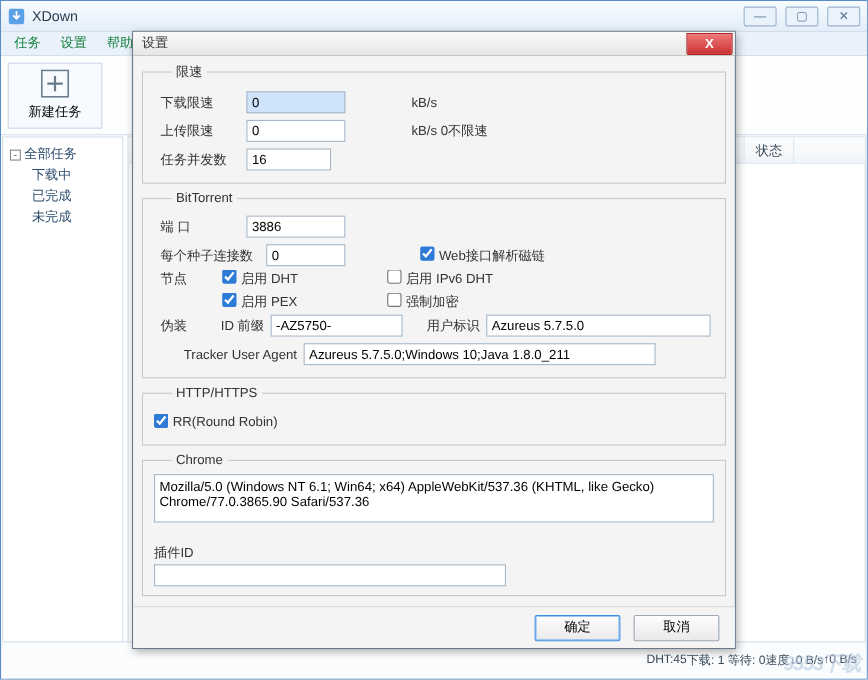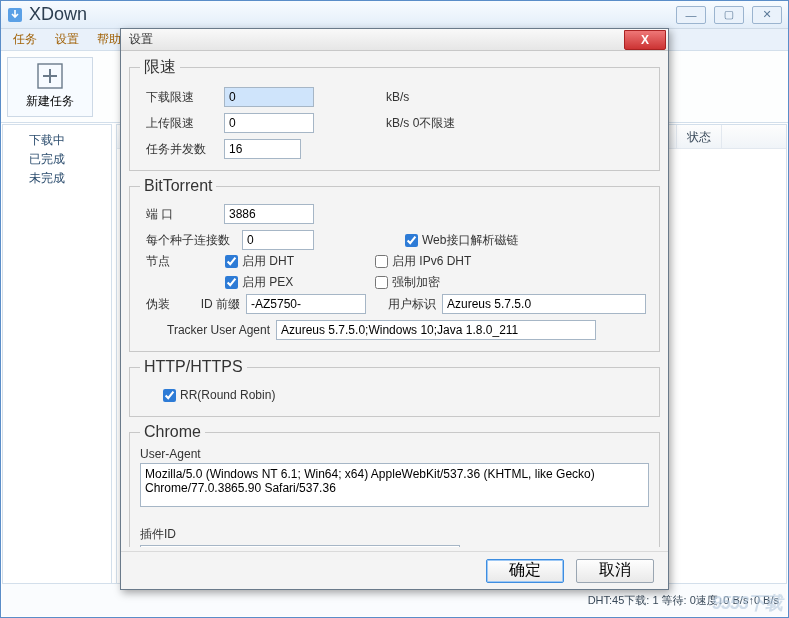--- a/index.html
+++ b/index.html
@@ -2,26 +2,26 @@
 <html><head>
 <meta charset="utf-8">
 <style>
 * { box-sizing: border-box; margin: 0; padding: 0; }
 body { font-family: "Microsoft YaHei", Tahoma, sans-serif; font-size: 12px; background: #e8eef4; width: 789px; height: 618px; overflow: hidden; position: relative; }
 
 
 .main-window { position: absolute; left: 0; top: 0; width: 789px; height: 618px; background: #fff; border: 1px solid #5a8dc8; }
 .main-titlebar { height: 28px; background: linear-gradient(#f7fbff,#e3eef9); border-bottom: 1px solid #cdd9e6; display: flex; align-items: center; padding: 0 6px; }
 .main-titlebar .app-icon { width: 16px; height: 16px; margin-right: 6px; }
-.main-titlebar .title { color: #2c3e50; font-size: 18px; flex: 1; }
+.main-titlebar .title { color: #2c3e50; font-size: 13px; flex: 1; }
 .win-controls { display: flex; gap: 8px; }
 .win-btn { width: 30px; height: 18px; border: 1px solid #9bb4cf; background: #eaf2fb; border-radius: 2px; display: flex; align-items: center; justify-content: center; color: #5c7a99; font-size: 11px; cursor: pointer; }
 
 .menubar { height: 22px; display: flex; align-items: center; padding: 0 4px; gap: 2px; background: #e9f1fa; border-bottom: 1px solid #d3dfeb; }
-.menubar .menu-item { padding: 2px 8px; color: #a16207; cursor: pointer; }
+.menubar .menu-item { padding: 2px 8px; color: #15803d; cursor: pointer; }
 
 .toolbar { height: 72px; border-bottom: 1px solid #d3dfeb; display: flex; align-items: center; padding: 4px 6px; background: #fdfefe; }
 .toolbar-btn { width: 86px; height: 60px; border: 1px solid #cdd9e6; background: #f7fbff; display: flex; flex-direction: column; align-items: center; justify-content: center; gap: 4px; cursor: pointer; }
 .toolbar-btn .plus-icon { width: 26px; height: 26px; }
 
 .workspace { position: absolute; left: 1px; top: 123px; right: 1px; bottom: 26px; display: flex; }
 .sidebar { width: 110px; border: 1px solid #d3dfeb; background: #fff; padding: 4px 2px; }
 .tree-root { padding: 2px 0; }
 .tree-item { padding: 1px 0 1px 4px; color: #2c4d6e; cursor: pointer; white-space: nowrap; }
 .tree-toggle { display: inline-block; width: 10px; height: 10px; border: 1px solid #888; text-align: center; line-height: 8px; font-size: 9px; margin-right: 3px; background: #fff; }
@@ -34,35 +34,35 @@
 .statusbar { position: absolute; left: 1px; right: 1px; bottom: 1px; height: 24px; border-top: 1px solid #d3dfeb; display: flex; align-items: center; justify-content: flex-end; padding: 16px 8px; color: #3a4a5a; font-size: 11px; background: #fafcfe; }
 
 
 .dialog { position: absolute; left: 120px; top: 28px; width: 549px; height: 562px; background: #f4f4f4; border: 1px solid #6a7a8a; box-shadow: 2px 3px 8px rgba(0,0,0,0.35); }
 .dlg-titlebar { height: 22px; background: linear-gradient(#f9f9f9,#e6e6e6); border-bottom: 1px solid #c8c8c8; display: flex; align-items: center; padding: 0 0 0 8px; color: #333; }
 .dlg-titlebar .title { flex: 1; font-size: 12px; }
 .dlg-close { width: 42px; height: 20px; background: linear-gradient(#e77,#c33); border: 1px solid #a22; border-radius: 0 0 2px 2px; display: flex; align-items: center; justify-content: center; color: #fff; font-weight: bold; cursor: pointer; margin-right: 2px; }
 
 .dlg-body { position: absolute; left: 8px; right: 8px; top: 28px; bottom: 42px; overflow: hidden; }
 fieldset { border: 1px solid #c8c8c8; margin-bottom: 6px; padding: 6px 10px 8px 10px; }
-fieldset legend { padding: 0 4px; color: #333; font-size: 16px; }
+fieldset legend { padding: 0 4px; color: #333; font-size: 12px; margin-left: 16px; }
 .row { display: flex; align-items: center; min-height: 26px; gap: 6px; }
 .lbl { width: 78px; text-align: left; color: #333; padding-left: 6px; }
 .lbl-sm { width: 54px; text-align: right; color: #333; }
 input.txt { height: 20px; border: 1px solid #a6b6c6; padding: 1px 4px; font-family: inherit; font-size: 12px; background: #fff; }
 input.txt.sel { background: #cfe4fb; }
-.unit { color: #333; margin-left: 22px; padding-left: 44px; }
-.cb { display: inline-flex; align-items: center; gap: 4px; color: #333; margin-left: 23px; }
+.unit { color: #333; margin-left: 10px; padding-left: 44px; }
+.cb { display: inline-flex; gap: 4px; color: #333; }
 .cb input { width: 13px; height: 13px; accent-color: #2d7bd6; }
 .grid2 { display: grid; grid-template-columns: 150px 150px; row-gap: 4px; margin-left: 62px; }
 textarea { width: 100%; height: 44px; border: 1px solid #a6b6c6; font-family: inherit; font-size: 12px; padding: 3px 4px; resize: none; background: #fff; }
 .plugin-row { margin-top: 16px; }
 
 .dlg-footer { position: absolute; left: 0; right: 0; bottom: 0; height: 38px; display: flex; align-items: center; justify-content: flex-end; gap: 12px; padding: 0 14px; border-top: 1px solid #dadada; background: #f4f4f4; }
-.btn { min-width: 78px; height: 24px; background: linear-gradient(#fefefe,#e9e9e9); border: 1px solid #9aa6b2; border-radius: 2px; cursor: pointer; font-family: inherit; font-size: 16px; }
+.btn { min-width: 78px; height: 24px; background: linear-gradient(#fefefe,#e9e9e9); border: 1px solid #9aa6b2; border-radius: 2px; cursor: pointer; font-family: inherit; font-size: 12px; }
 .btn.primary { border: 1px solid #3d8de0; box-shadow: 0 0 0 1px #9dc8f5 inset; }
 
 
 .watermark { position: absolute; right: 6px; bottom: 2px; color: rgba(180,200,220,0.6); font-size: 18px; font-style: italic; font-weight: bold; pointer-events: none; letter-spacing: -1px; }
 </style>
 </head>
 <body>
 
 <div class="main-window">
   <div class="main-titlebar">
@@ -90,20 +90,23 @@
           <rect x="1" y="1" width="24" height="24" fill="none" stroke="#6a7a8a" stroke-width="1.4"></rect>
           <path d="M13 6v14M6 13h14" stroke="#6a7a8a" stroke-width="2"></path>
         </svg>
       <span>新建任务</span>
     </div>
   </div>
 
   <div class="workspace">
     <div class="sidebar">
       <div class="tree-root">
+        <div class="tree-item">
+          <span class="tree-toggle">-</span><span>全部任务</span>
+        </div>
         <div class="tree-item tree-child">下载中</div>
         <div class="tree-item tree-child">已完成</div>
         <div class="tree-item tree-child">未完成</div>
       </div>
     </div>
     <div class="list-area">
       <div class="list-header">
         <div class="col" style="width:560px"></div>
         <div class="col">状态</div>
       </div>
@@ -200,21 +203,20 @@
       <div class="row">
         <label class="cb">
             <input type="checkbox" checked="" style="">
             <span>RR(Round Robin)</span>
           </label>
       </div>
     </fieldset>
 
     <fieldset>
       <legend>Chrome</legend>
-      <div style="margin-bottom:2px;color:#333">User-Agent</div>
       <textarea style="">Mozilla/5.0 (Windows NT 6.1; Win64; x64) AppleWebKit/537.36 (KHTML, like Gecko) Chrome/77.0.3865.90 Safari/537.36</textarea>
       <div class="plugin-row">
         <div style="margin-bottom:2px;color:#333">插件ID</div>
         <input class="txt" style="width: 320px;" value="">
       </div>
     </fieldset>
 
   </div>
 
   <div class="dlg-footer">

